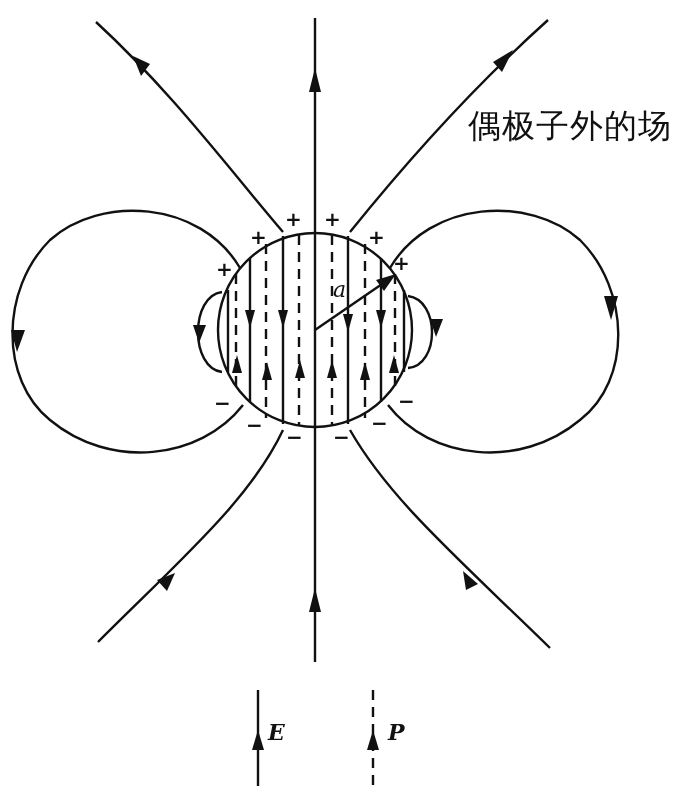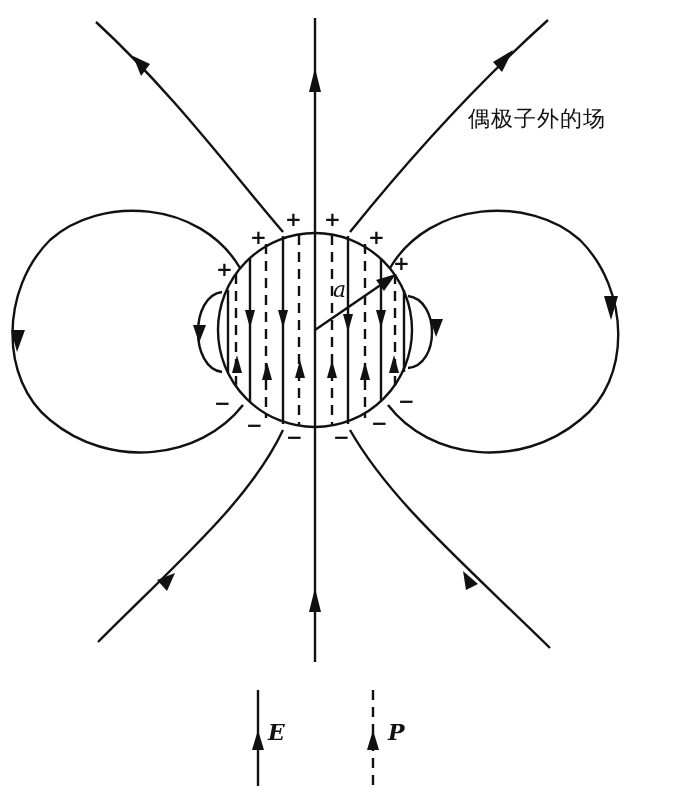--- a/index.html
+++ b/index.html
@@ -1,18 +1,18 @@
 <!DOCTYPE html>
 <html><head>
 <meta charset="utf-8">
 <style>
   html, body { margin:0; padding:0; background:#ffffff; }
   body { width:674px; height:798px; position:relative; overflow:hidden; font-family:"DejaVu Sans", sans-serif; }
   svg { position:absolute; left:0; top:0; }
-  .caption { position:absolute; left:468px; top:104px; font-size:22px; color:#111; letter-spacing:1px; font-family:Liberation Sans, sans-serif; }
+  .caption { position:absolute; left:468px; top:104px; font-size:33px; color:#111; letter-spacing:1px; font-family:Liberation Sans, sans-serif; }
   .lbl-a { font-family:"DejaVu Serif", serif; font-style:italic; font-size:22px; }
   .lbl-legend { font-family:"DejaVu Serif", serif; font-style:italic; font-weight:bold; font-size:22px; }
 </style>
 </head>
 <body>
 
 <div class="caption">偶极子外的场</div>
 
 <svg width="674" height="798" viewBox="0 0 674 798">
   <defs>

